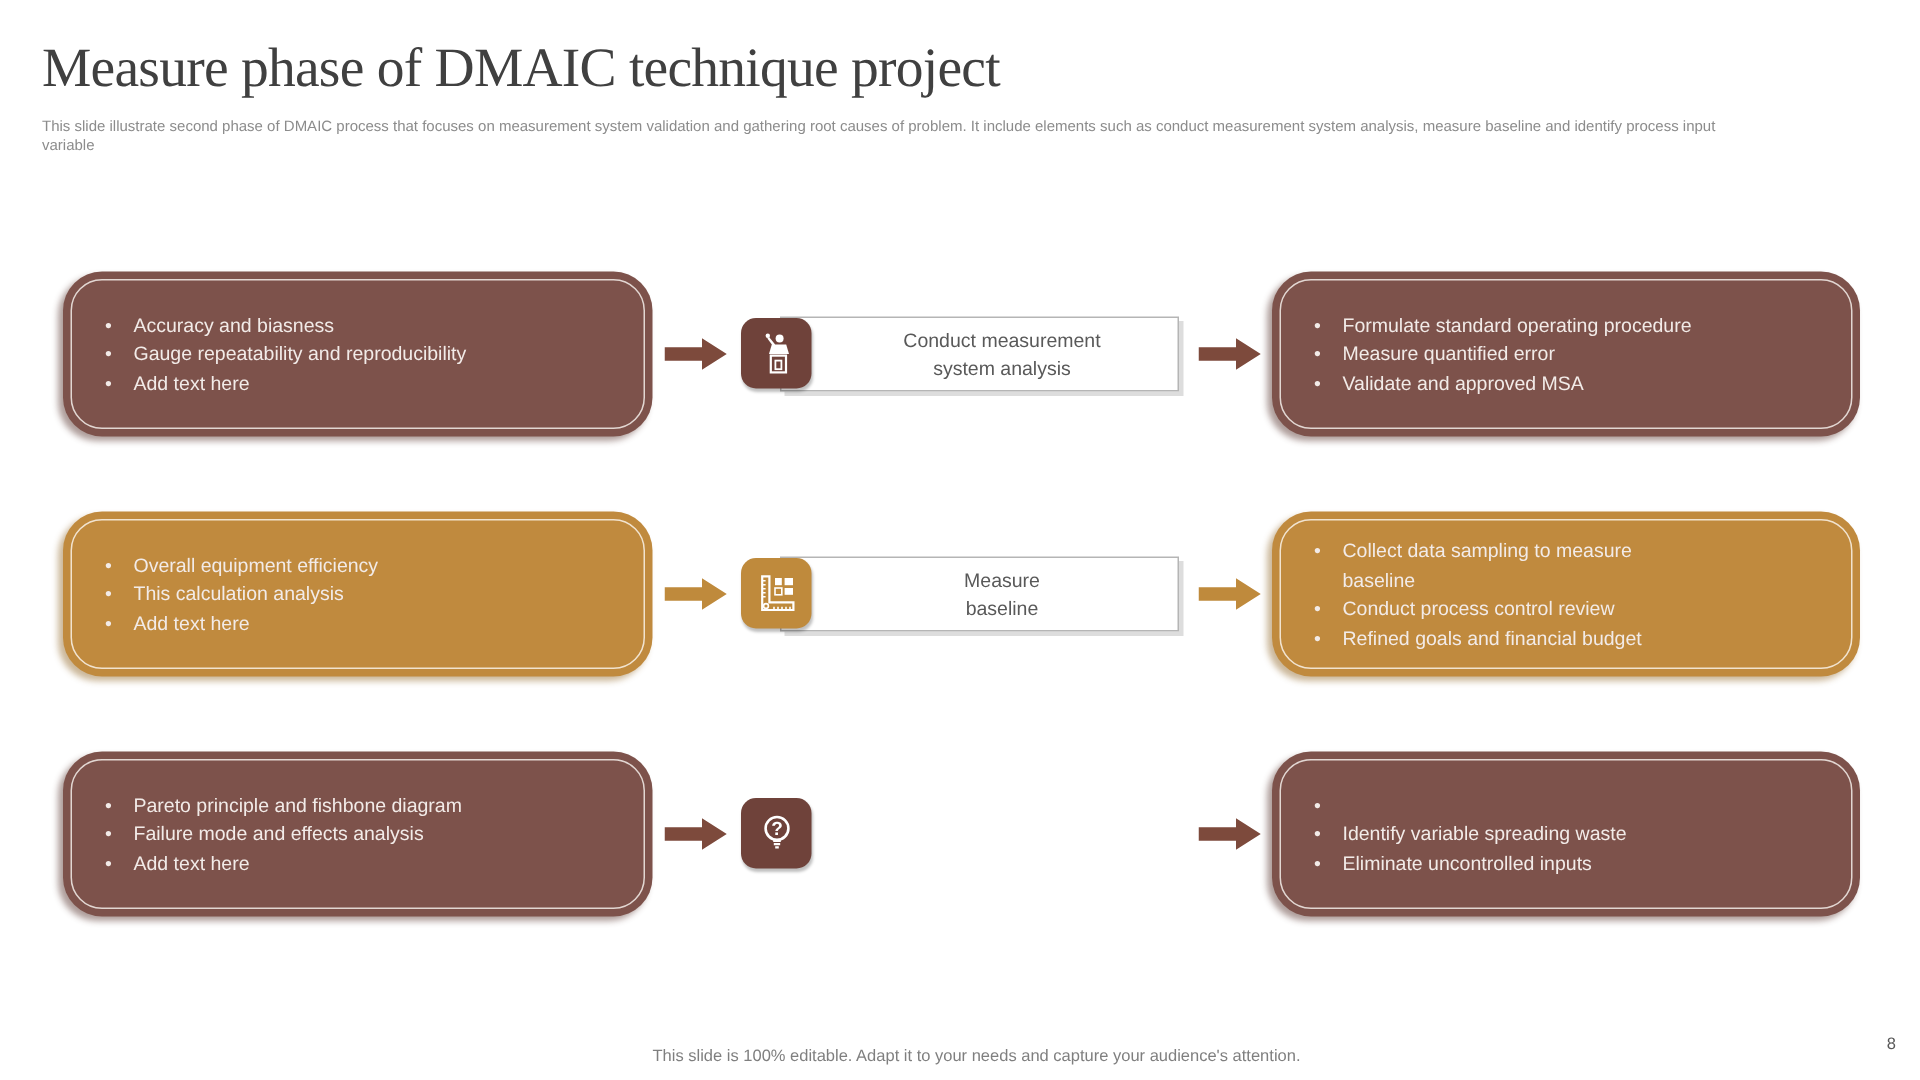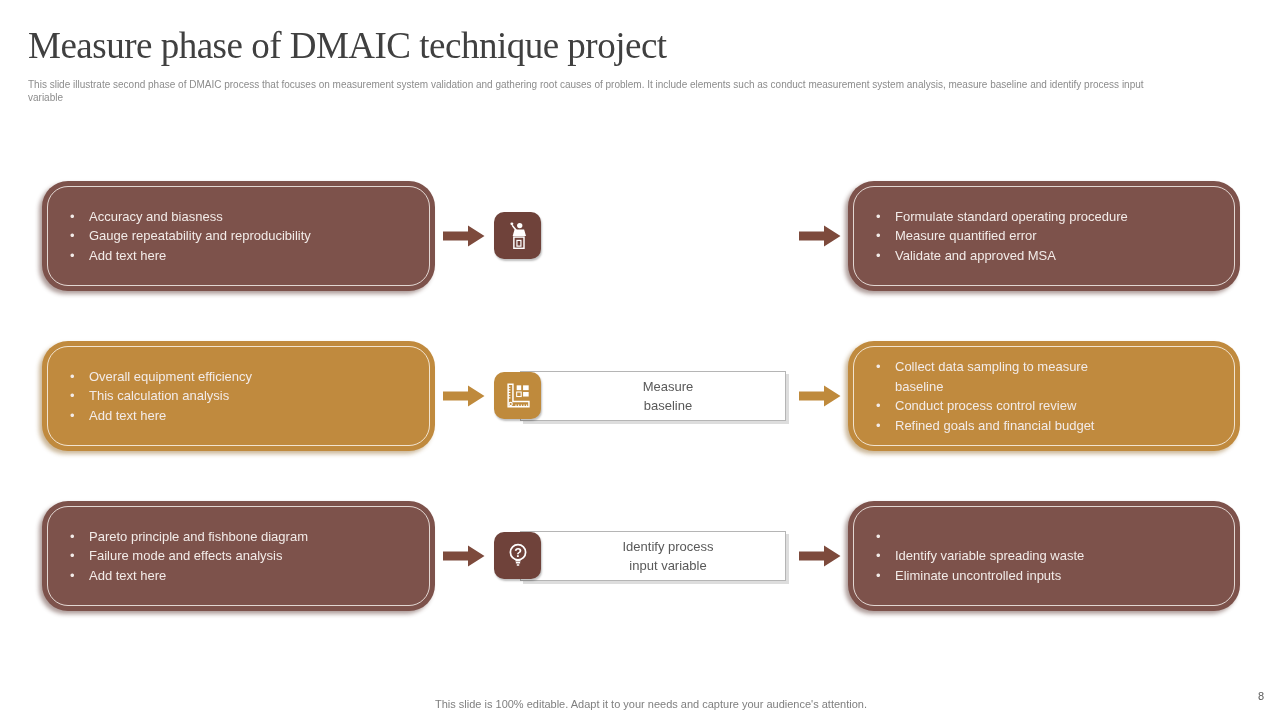--- a/index.html
+++ b/index.html
@@ -100,20 +100,24 @@
     <svg viewBox="0 0 24 24">
       <g fill="#ffffff">
         <circle cx="13.3" cy="4.2" r="2"></circle>
         <circle cx="7.4" cy="2.9" r="1.1"></circle>
         <path d="M8 3.5 L11.1 7.3 L10.1 8.1 L7.2 4.3 Z"></path>
         <path d="M9.4 7.2 h7.2 l1.4 4.8 h-10 z"></path>
       </g>
       <rect x="8.9" y="12.8" width="7.6" height="8.4" fill="none" stroke="#ffffff" stroke-width="1.1"></rect>
       <rect x="11.2" y="15.3" width="3" height="4.3" fill="none" stroke="#ffffff" stroke-width="0.9"></rect>
     </svg>
+  </div>
+  <div class="label-box">
+    <span class="label-text">Conduct measurement
+system analysis</span>
   </div>
   <svg class="arrow a2" viewBox="0 0 42 22">
       <polygon points="0,6.5 25,6.5 25,0.5 41.5,11 25,21.5 25,15.5 0,15.5" fill="#7d4a3c"></polygon>
     </svg>
   <div class="box right brown">
     <ul class="bullets">
       <li>
           <span class="b">•</span>
           <span class="t">Formulate standard operating procedure</span>
         </li>
@@ -208,24 +212,20 @@
   <svg class="arrow a1" viewBox="0 0 42 22">
       <polygon points="0,6.5 25,6.5 25,0.5 41.5,11 25,21.5 25,15.5 0,15.5" fill="#7d4a3c"></polygon>
     </svg>
   <div class="tile tile-brown">
     <svg viewBox="0 0 24 24">
       <circle cx="12" cy="9.2" r="5.7" fill="none" stroke="#ffffff" stroke-width="1.3"></circle>
       <text x="12" y="12.4" font-size="9.5" font-weight="bold" fill="#ffffff" text-anchor="middle" font-family="Liberation Sans, sans-serif">?</text>
       <path d="M10.1 15.5 h3.8 M10.4 17.1 h3.2 M11.1 18.7 h1.8" stroke="#ffffff" stroke-width="1.1"></path>
     </svg>
   </div>
-  <div class="label-box">
-    <span class="label-text">Identify process
-input variable</span>
-  </div>
   <svg class="arrow a2" viewBox="0 0 42 22">
       <polygon points="0,6.5 25,6.5 25,0.5 41.5,11 25,21.5 25,15.5 0,15.5" fill="#7d4a3c"></polygon>
     </svg>
   <div class="box right brown">
     <ul class="bullets">
       <li>
           <span class="b">•</span>
         </li>
       <li>
           <span class="b">•</span>

